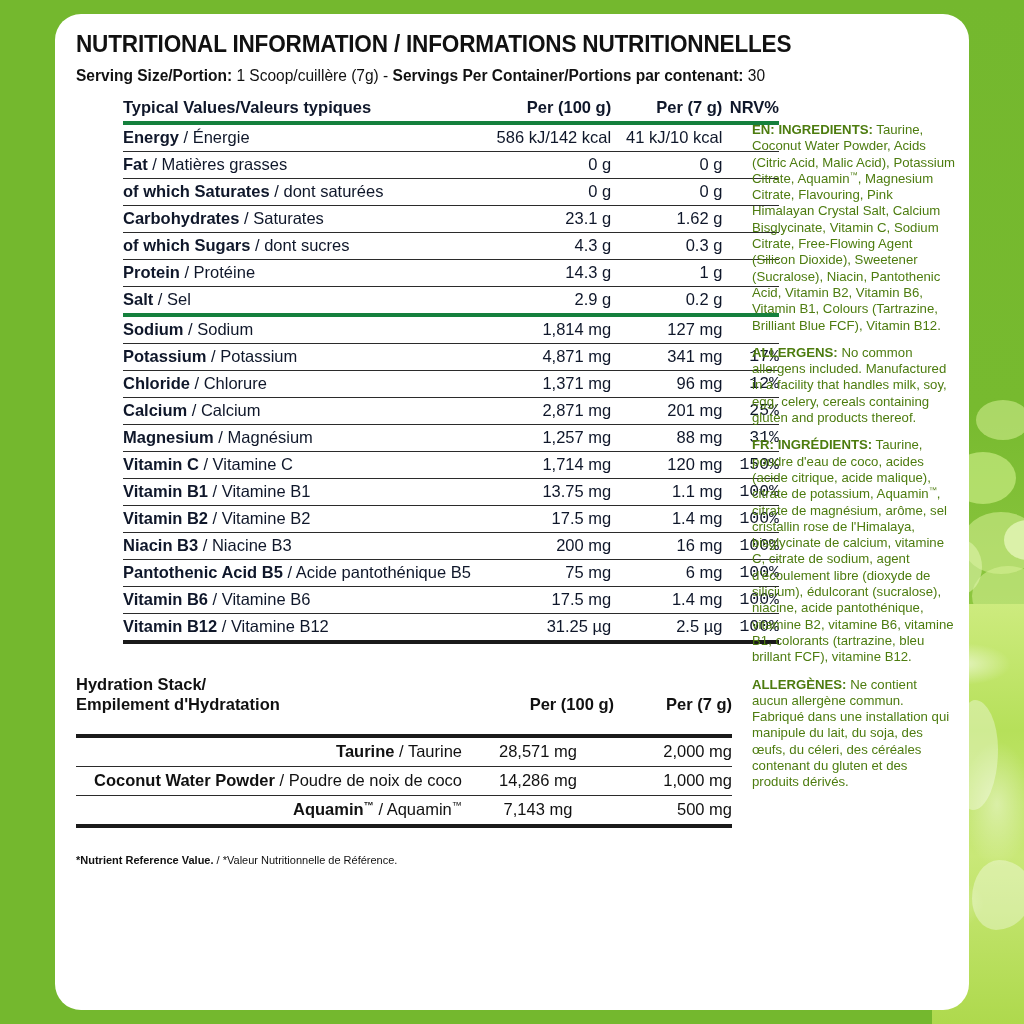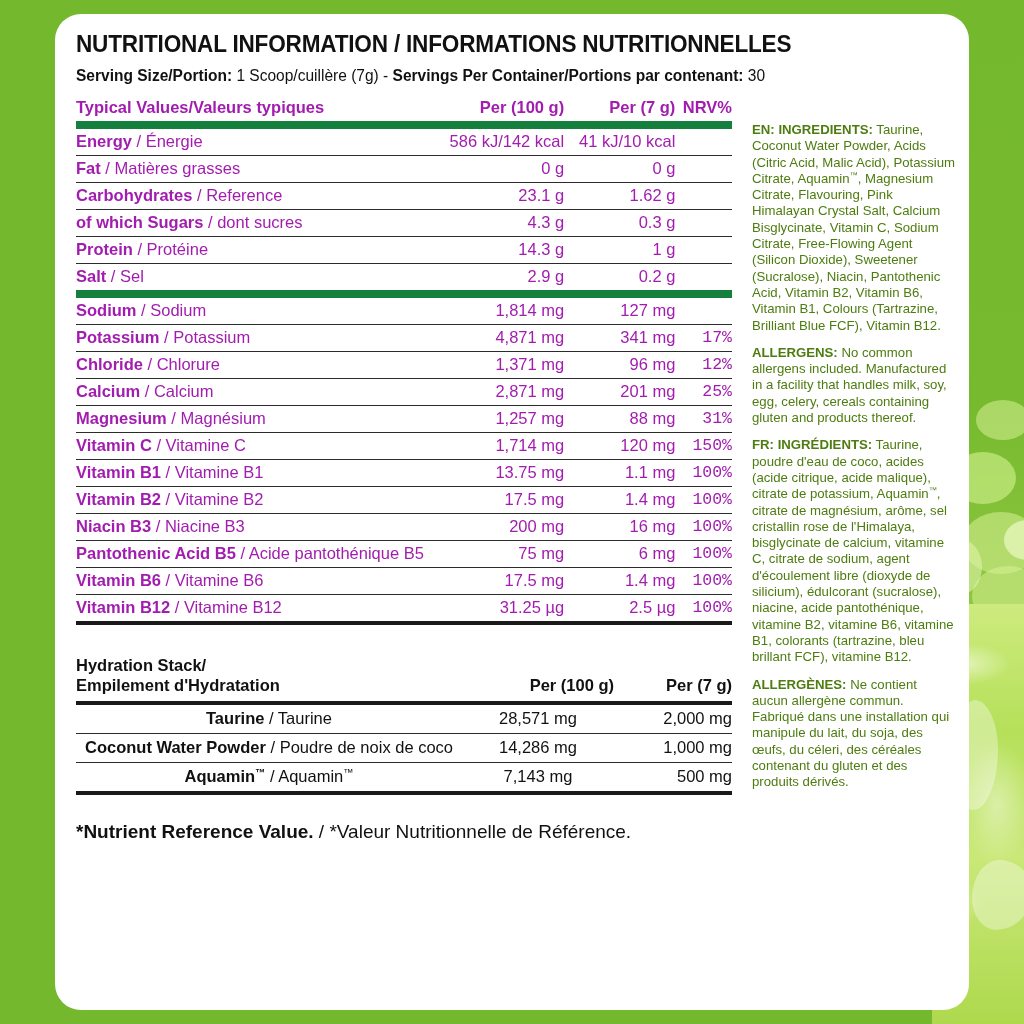--- a/index.html
+++ b/index.html
@@ -128,21 +128,22 @@
   }
   #serving-line b { font-weight: bold; }
   #serving-line span.lt { font-weight: normal; }
 
   
   table.nut {
     margin-top: 10px;
     width: 656px;
     border-collapse: collapse;
     font-size: 16.5px;
-    color: #a21caf;
+    color: #0f172a;
+    margin-left: 47px;
   }
   table.nut td, table.nut th {
     padding: 3px 0 4px 0;
     vertical-align: bottom;
     white-space: nowrap;
   }
   table.nut th {
     font-weight: bold;
     text-align: right;
     font-size: 16.5px;
@@ -158,59 +159,59 @@
   td.c100 { width: 152px; }
   td.c7   { width: 118px; }
   td.nrv  { width: 60px; font-family: Liberation Mono, monospace; }
   th.c100 { width: 152px; }
   th.c7   { width: 118px; }
   th.nrv  { width: 60px; }
 
   td.indent { padding-left: 22px; }
 
   tr.thin td { border-top: 1.5px solid #2b2b2b; }
-  tr.thick td { border-top: 8px solid #15803d; }
+  tr.thick td { border-top: 4px solid #15803d; }
   tr.capline td { border-top: 4px solid #1a1a1a; height: 0; padding: 0; }
 
   
   #hydration {
     margin-top: 30px;
     width: 656px;
   }
   #hyd-head {
     display: flex;
     align-items: flex-end;
     justify-content: space-between;
     font-weight: bold;
     font-size: 16.5px;
     color: #111;
-    padding-bottom: 6px;
+    padding-bottom: 20px;
   }
   #hyd-head .ttl { line-height: 1.22; }
   #hyd-head .cols { display: flex; }
   #hyd-head .cols .c100 { width: 152px; text-align: right; }
   #hyd-head .cols .c7   { width: 118px; text-align: right; }
 
   table.hyd {
     width: 656px;
     border-collapse: collapse;
     font-size: 16.5px;
     color: #111;
   }
   table.hyd td { padding: 4px 0 5px 0; vertical-align: bottom; white-space: nowrap; }
-  table.hyd td.lbl { text-align: center; }
+  table.hyd td.lbl { text-align: right; }
   table.hyd td.num { text-align: right; }
   table.hyd td.c100 { width: 152px; text-align: center; }
   table.hyd td.c7   { width: 118px; }
   table.hyd tr.thin td { border-top: 1.5px solid #2b2b2b; }
   table.hyd tr.thick td { border-top: 4px solid #1a1a1a; }
 
   #footnote {
     margin-top: 26px;
-    font-size: 19px;
+    font-size: 11px;
     color: #111;
     white-space: nowrap;
   }
   #footnote b { font-weight: bold; }
   #footnote span.lt { font-weight: normal; }
 
   
   #right-col {
     position: absolute;
     left: 676px;
@@ -268,21 +269,27 @@
               <td class="num c7">41 kJ/10 kcal</td>
               <td class="num nrv"></td>
             </tr>
             <tr class="thin">
               <td class="lbl"><b>Fat</b><span class="lt"> / Matières grasses</span></td>
               <td class="num c100">0 g</td>
               <td class="num c7">0 g</td>
               <td class="num nrv"></td>
             </tr>
             <tr class="thin">
-              <td class="lbl"><b>Carbohydrates</b><span class="lt"> / Reference</span></td>
+              <td class="lbl indent"><b>of which Saturates</b><span class="lt"> / dont saturées</span></td>
+              <td class="num c100">0 g</td>
+              <td class="num c7">0 g</td>
+              <td class="num nrv"></td>
+            </tr>
+            <tr class="thin">
+              <td class="lbl"><b>Carbohydrates</b><span class="lt"> / Saturates</span></td>
               <td class="num c100">23.1 g</td>
               <td class="num c7">1.62 g</td>
               <td class="num nrv"></td>
             </tr>
             <tr class="thin">
               <td class="lbl indent"><b>of which Sugars</b><span class="lt"> / dont sucres</span></td>
               <td class="num c100">4.3 g</td>
               <td class="num c7">0.3 g</td>
               <td class="num nrv"></td>
             </tr>

